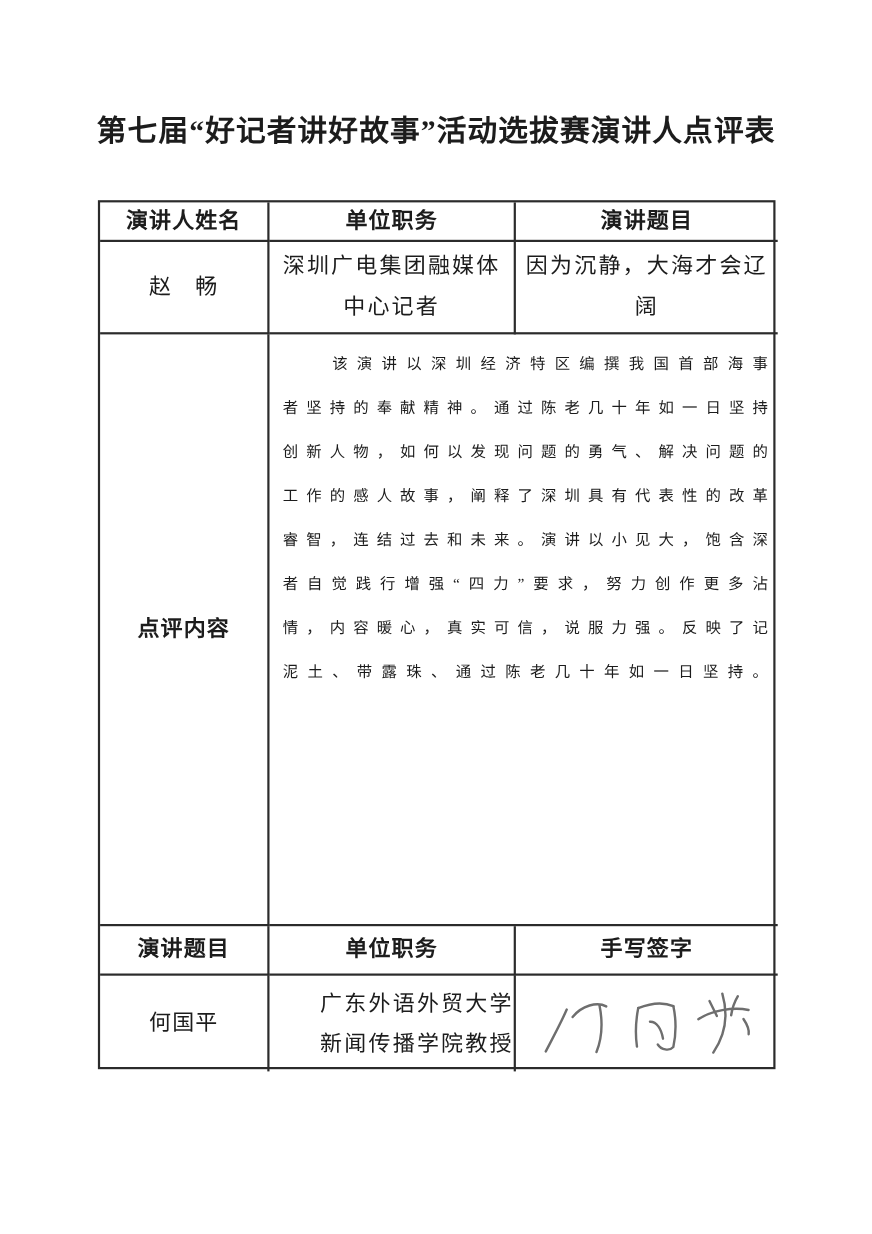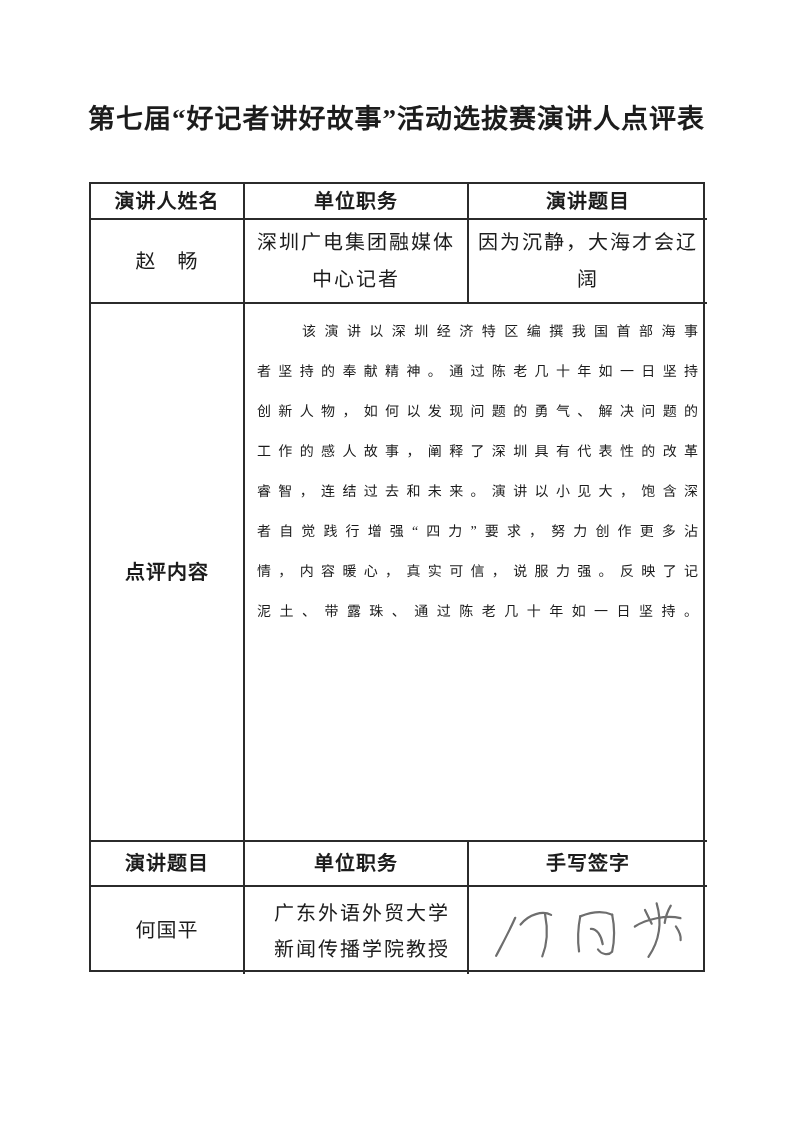--- a/index.html
+++ b/index.html
@@ -73,21 +73,21 @@
     padding: 8px 9px 0 12px;
   }
   .review-content .cline {
     line-height: 40px;
     font-size: 14px;
     text-align: justify;
     text-align-last: justify;
     white-space: nowrap;
   }
   .expert-unit {
-    align-items: center;
+    align-items: flex-end;
     padding-left: 12px;
   }
   .expert-unit .line { line-height: 36px; text-align: left; letter-spacing: 2px; }
   .name-cell { letter-spacing: 1px; }
   .signature-cell { justify-content: center; }
   .signature-cell svg { transform: rotate(-3deg); }
 </style>
 </head>
 <body>
 

